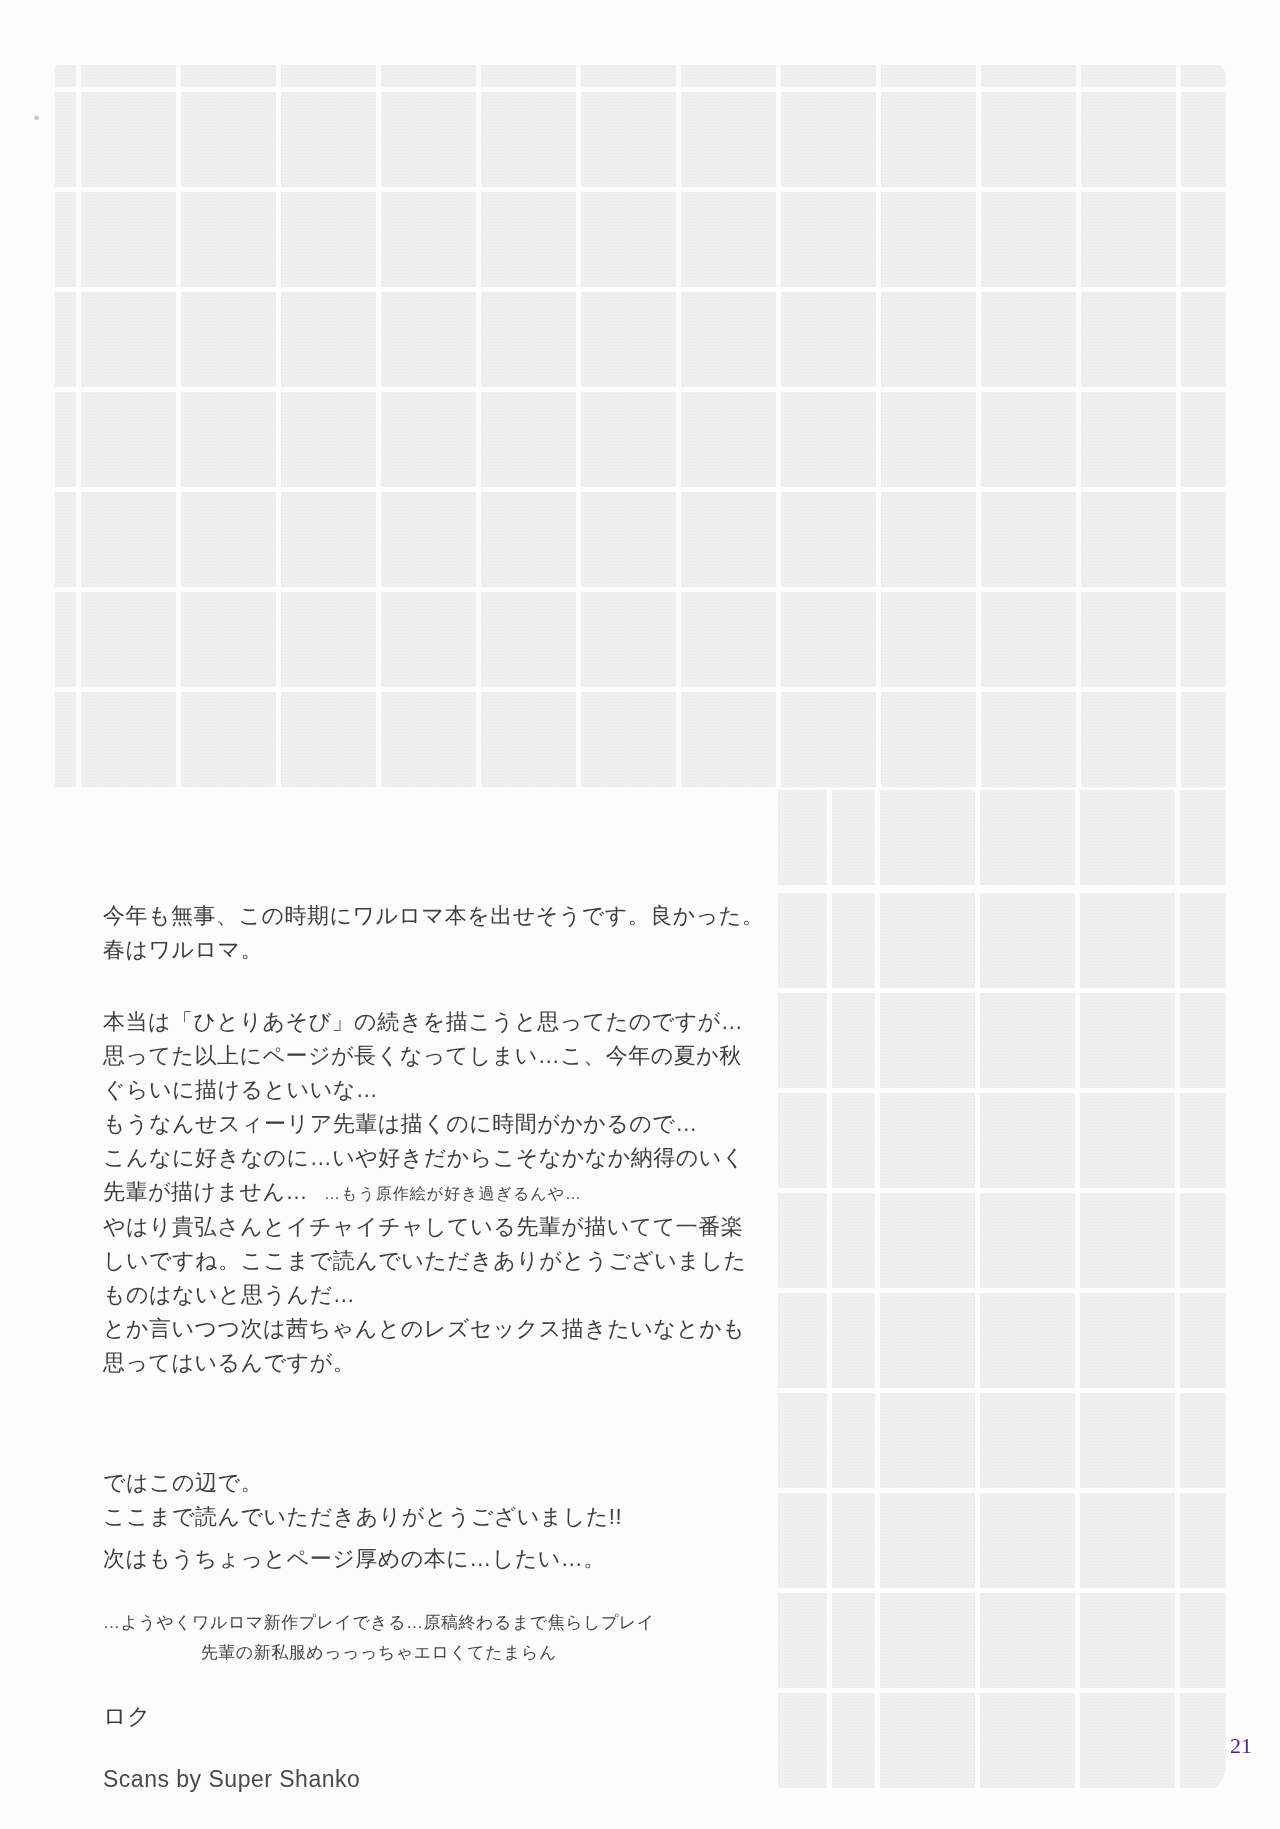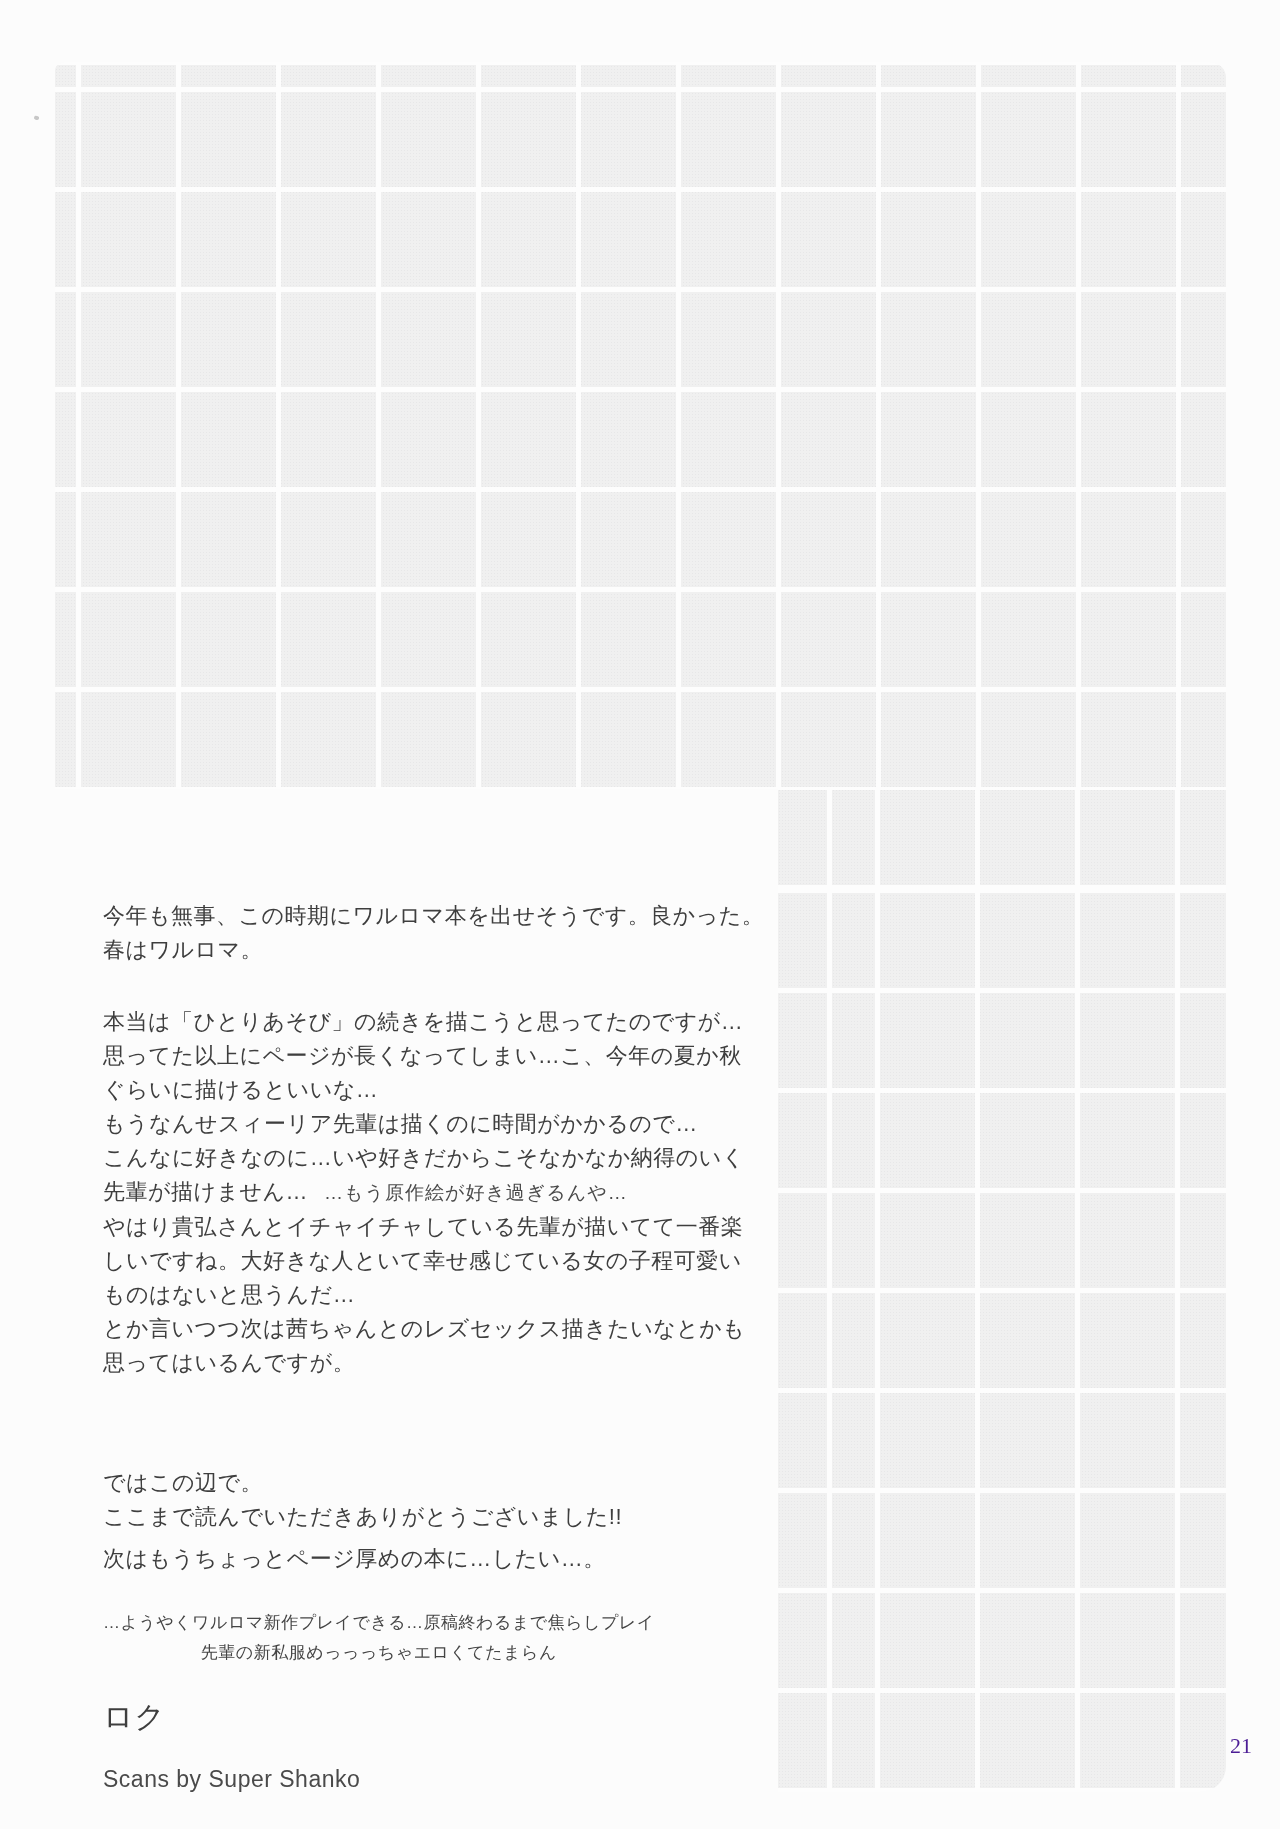--- a/index.html
+++ b/index.html
@@ -37,34 +37,34 @@
   .para{
     position:absolute;
     left:103px;
     color:#3e3e3e;
     font-size:22px;
     line-height:34px;
     letter-spacing:0.5px;
     white-space:nowrap;
   }
   .para .aside{
-    font-size:19px;
+    font-size:16px;
     color:#4a4a4a;
     margin-left:16px;
     letter-spacing:1px;
   }
   .para-small{
     font-size:17px;
     line-height:30px;
     color:#454545;
     letter-spacing:0.5px;
     text-align:center;
   }
   .signature{
-    font-size:30px;
+    font-size:23px;
     line-height:34px;
     font-family:Liberation Serif, serif;
   }
   .scan-credit{
     font-size:23px;
     line-height:30px;
     color:#4a4a4a;
     letter-spacing:0.5px;
   }
   .page-number{
@@ -104,21 +104,21 @@
     <div>ぐらいに描けるといいな…</div>
     <div>もうなんせスィーリア先輩は描くのに時間がかかるので…</div>
     <div>こんなに好きなのに…いや好きだからこそなかなか納得のいく</div>
     <div>
       <span>先輩が描けません…</span><span class="aside">…もう原作絵が好き過ぎるんや…</span>
     </div>
   </div>
 
   <div class="para" style="top:1210px">
     <div>やはり貴弘さんとイチャイチャしている先輩が描いてて一番楽</div>
-    <div>しいですね。大好きな人といて幸せ感じている女の子程可愛い</div>
+    <div>しいですね。ここまで読んでいただきありがとうございました</div>
     <div>ものはないと思うんだ…</div>
     <div>とか言いつつ次は茜ちゃんとのレズセックス描きたいなとかも</div>
     <div>思ってはいるんですが。</div>
   </div>
 
 
   <div class="para" style="top:1466px">
     <div>ではこの辺で。</div>
     <div>ここまで読んでいただきありがとうございました!!</div>
   </div>

